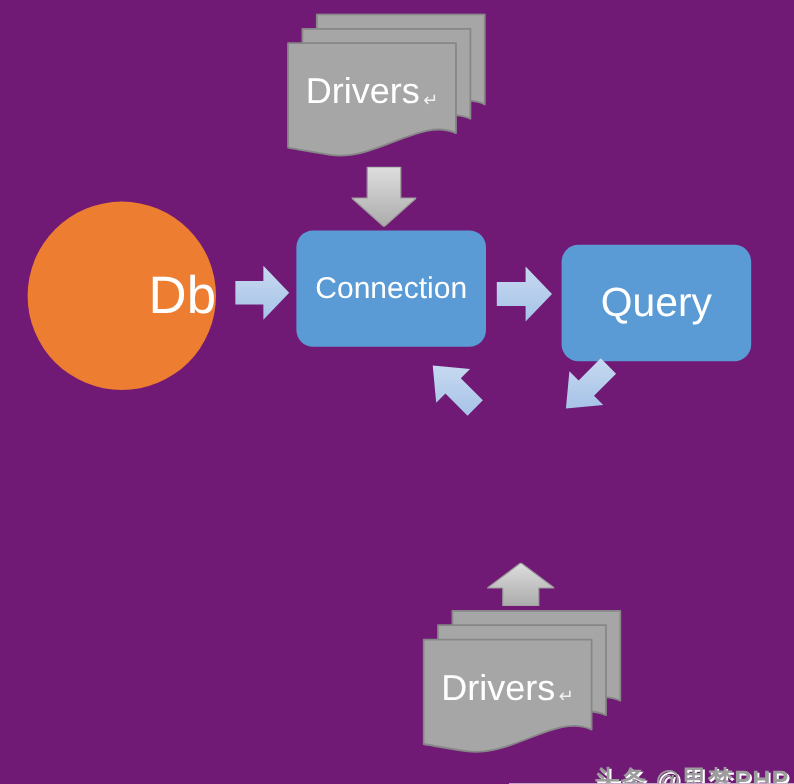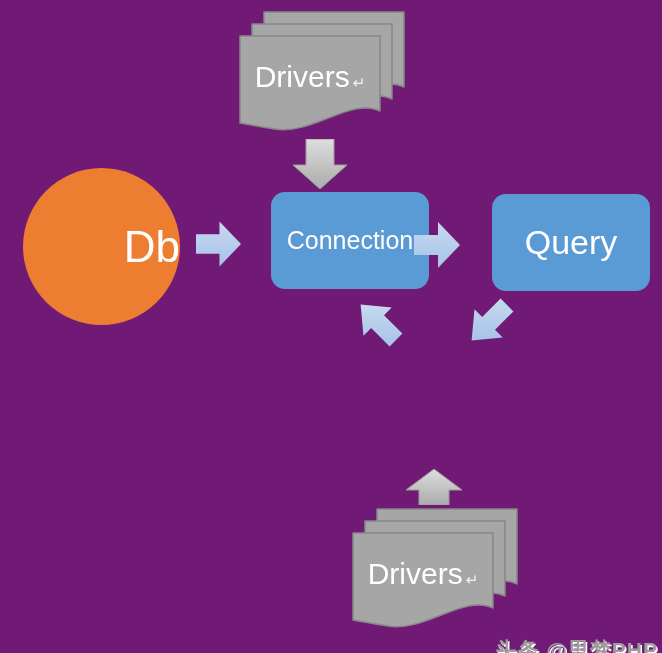--- a/index.html
+++ b/index.html
@@ -19,24 +19,23 @@
   
   .node-box {
     position: absolute;
     background: #5B9BD5;
     border-radius: 14px;
     color: #ffffff;
     display: flex;
     align-items: center;
     justify-content: center;
     text-align: left;
-    margin-left: 24px;
   }
   .node-connection { left: 247px; top: 192px; width: 158px; height: 97px; font-size: 25px; }
-  .node-query     { left: 468px; top: 194px; width: 158px; height: 97px; font-size: 34px; }
+  .node-query     { left: 468px; top: 204px; width: 158px; height: 97px; font-size: 34px; }
   .node-builder   { left: 357px; top: 360px; width: 159px; height: 103px; font-size: 33px; }
 
   
   .node-circle {
     position: absolute;
     left: 23px; top: 168px;
     width: 157px; height: 157px;
     border-radius: 50%;
     background: #ED7D31;
     color: #ffffff;

